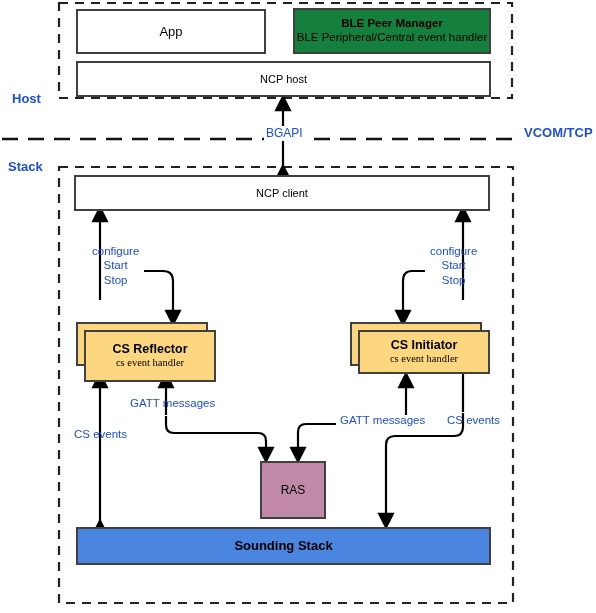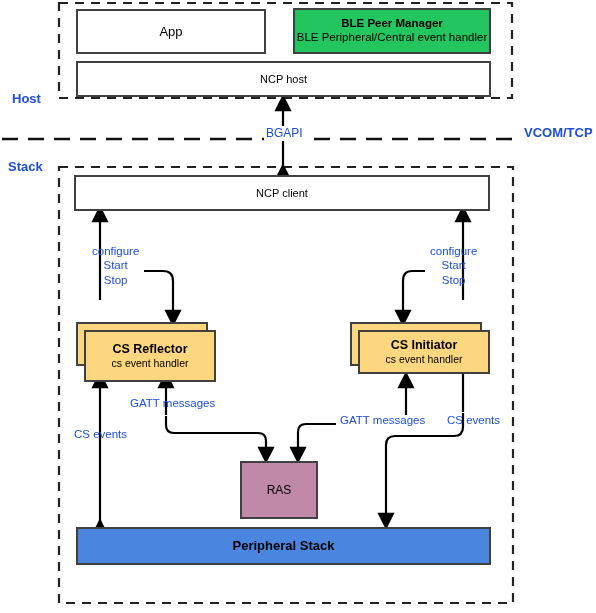--- a/index.html
+++ b/index.html
@@ -9,40 +9,40 @@
   .svg-layer{position:absolute;left:0;top:0;width:596px;height:613px;}
 
   .box{position:absolute;box-sizing:border-box;border:2px solid #404040;
        background:#ffffff;display:flex;flex-direction:column;
        align-items:center;justify-content:center;text-align:center;
        line-height:1.18;}
   .box span{display:block;}
 
   #app-box{left:76px;top:9px;width:190px;height:45px;font-size:13px;}
   #ble-peer-box{left:293px;top:8px;width:198px;height:46px;
-                background:#22c55e;font-size:11.5px;}
+                background:#15803d;font-size:11.5px;}
   #ble-peer-box .ttl{font-weight:bold;}
   #ncp-host-box{left:76px;top:61px;width:415px;height:36px;font-size:11px;}
   #ncp-client-box{left:74px;top:175px;width:416px;height:36px;font-size:11px;}
 
   .cs-shadow{position:absolute;box-sizing:border-box;border:2px solid #404040;
              background:#FCD77F;}
   .cs-front{position:absolute;box-sizing:border-box;border:2px solid #404040;
             background:#FCD77F;display:flex;flex-direction:column;
             align-items:center;justify-content:center;text-align:center;
             line-height:1.2;}
   .cs-front .ttl{font-weight:bold;font-size:12.5px;}
-  .cs-front .sub{font-size:10.5px;}
+  .cs-front .sub{font-size:10.5px;font-family:Liberation Serif, serif;}
 
   #cs-refl-shadow{left:76px;top:322px;width:132px;height:44px;}
   #cs-refl-box{left:84px;top:330px;width:132px;height:52px;}
   #cs-init-shadow{left:350px;top:322px;width:132px;height:44px;}
   #cs-init-box{left:358px;top:330px;width:132px;height:44px;}
 
-  #ras-box{left:240px;top:461px;width:78px;height:58px;
+  #ras-box{left:260px;top:461px;width:66px;height:58px;
            background:#C089A8;font-size:12px;}
   #bt-stack-box{left:76px;top:527px;width:415px;height:38px;
                 background:#4A86E0;font-size:13px;font-weight:bold;}
 
   .lbl{position:absolute;font-size:11.5px;color:#1d4ed8;white-space:nowrap;
        line-height:1.25;}
   .lbl-c{text-align:center;}
   #host-label{left:12px;top:91px;font-size:13px;font-weight:bold;}
   #target-label{left:8px;top:159px;font-size:13px;font-weight:bold;}
   #vcom-label{left:524px;top:125px;font-size:13px;font-weight:bold;}
@@ -132,21 +132,21 @@
   <div class="cs-front" id="cs-init-box">
     <span class="ttl">CS Initiator</span>
     <span class="sub">cs event handler</span>
   </div>
 
   <div class="box" id="ras-box">
     <span>RAS</span>
   </div>
 
   <div class="box" id="bt-stack-box">
-    <span>Peripheral Stack</span>
+    <span>Sounding Stack</span>
   </div>
 
   <div class="lbl" id="host-label">Host</div>
   <div class="lbl" id="target-label">Stack</div>
   <div class="lbl" id="vcom-label">VCOM/TCP</div>
   <div class="lbl" id="bgapi-label">BGAPI</div>
 
   <div class="lbl" id="cfg-left">
     <span>configure</span>
     <span style="display:block;text-align:center;">Start</span>

